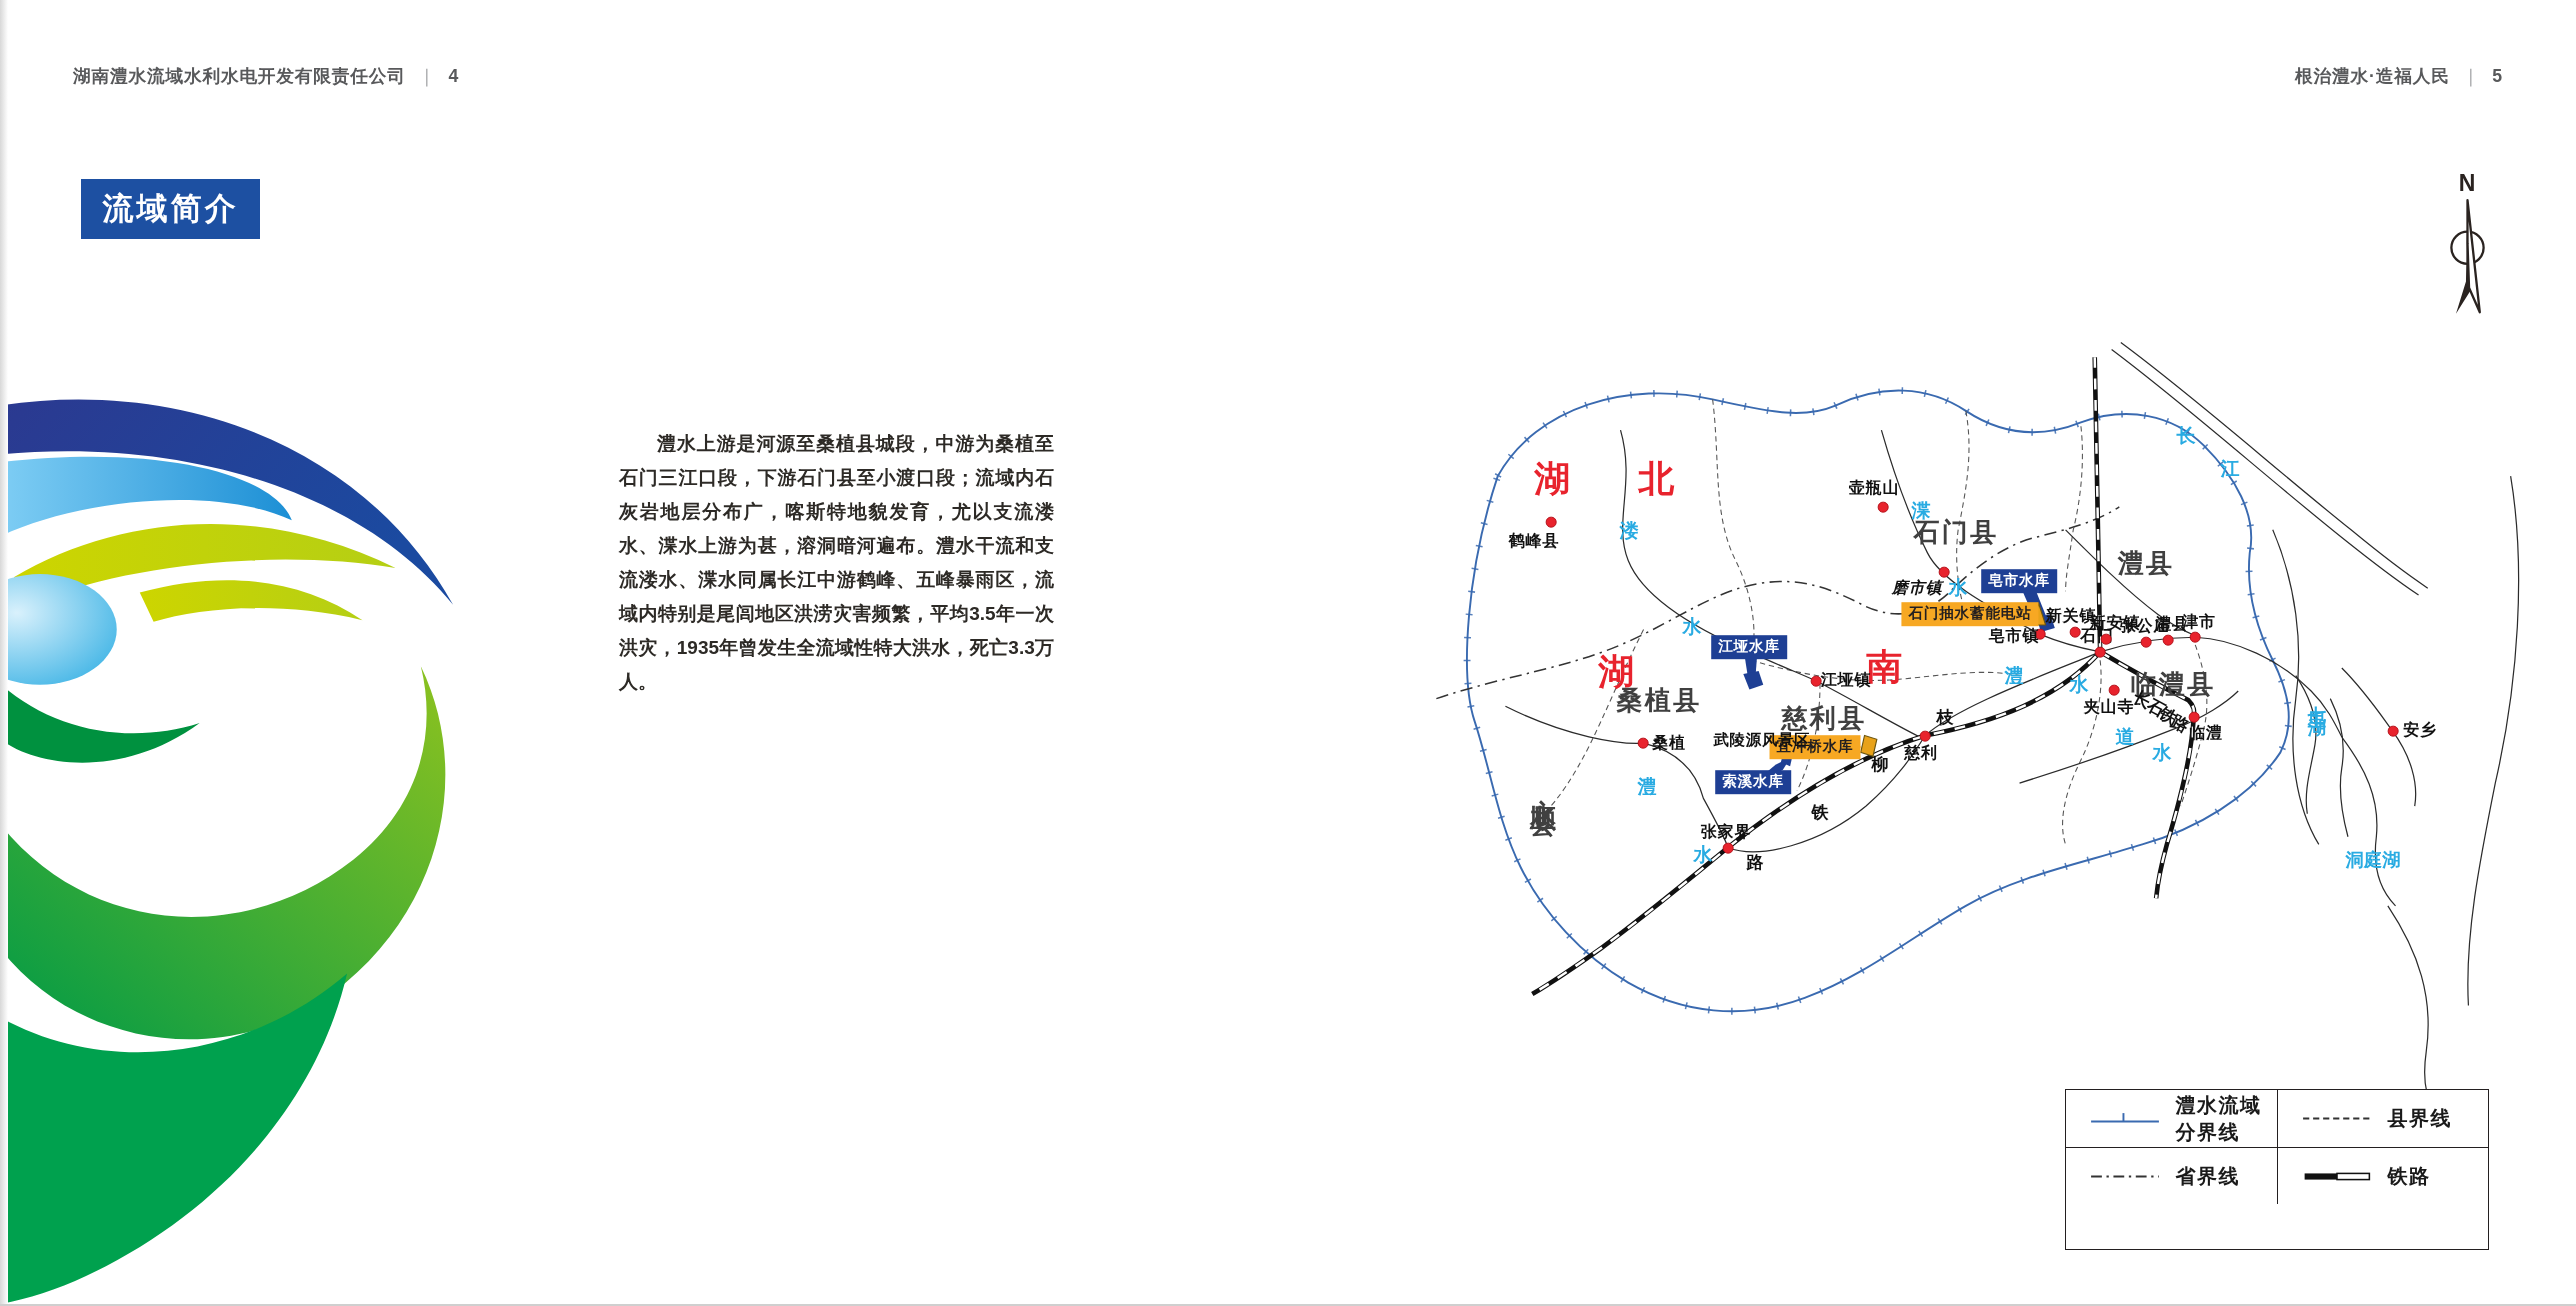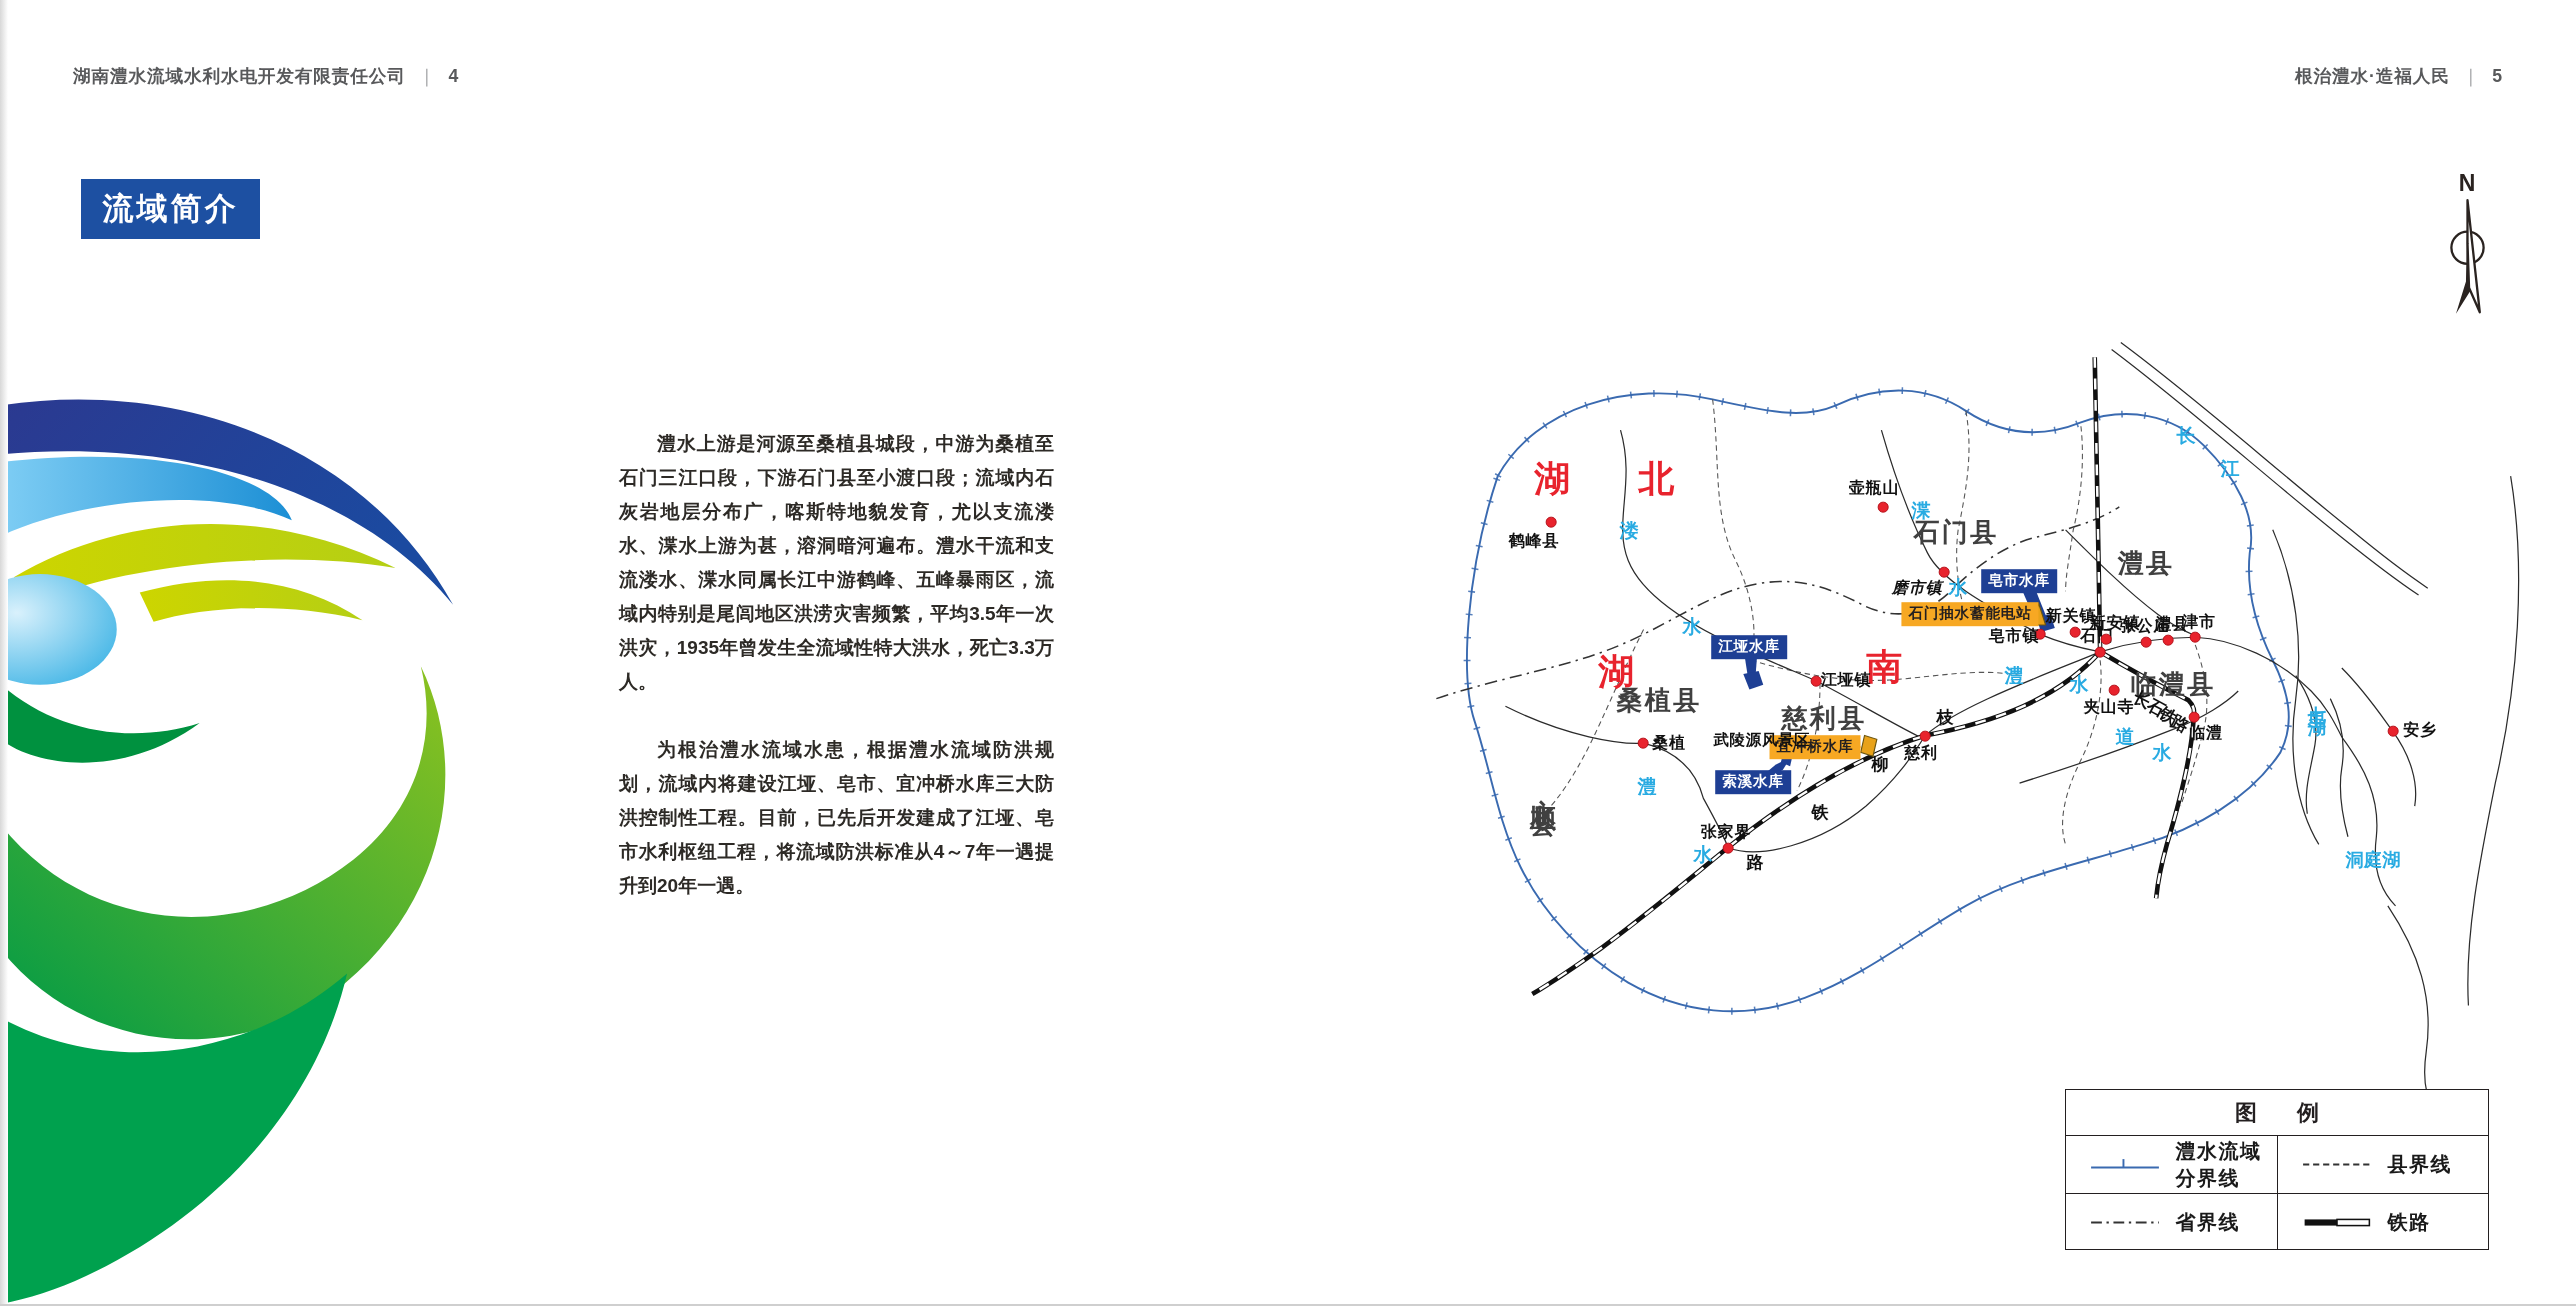--- a/index.html
+++ b/index.html
@@ -71,21 +71,20 @@
     <span>湖南澧水流域水利水电开发有限责任公司</span><span class="sep">｜</span><span>4</span>
   </div>
   <div class="hdr hdr-right">
     <span>根治澧水·造福人民</span><span class="sep">｜</span><span>5</span>
   </div>
 
   <div class="section-chip">流域简介</div>
 
   <div class="copy">
     <p>澧水上游是河源至桑植县城段，中游为桑植至石门三江口段，下游石门县至小渡口段；流域内石灰岩地层分布广，喀斯特地貌发育，尤以支流溇水、渫水上游为甚，溶洞暗河遍布。澧水干流和支流溇水、渫水同属长江中游鹤峰、五峰暴雨区，流域内特别是尾闾地区洪涝灾害频繁，平均3.5年一次洪灾，1935年曾发生全流域性特大洪水，死亡3.3万人。</p>
-    <p>为根治澧水流域水患，根据澧水流域防洪规划，流域内将建设江垭、皂市、宜冲桥水库三大防洪控制性工程。目前，已先后开发建成了江垭、皂市水利枢纽工程，将流域防洪标准从4～7年一遇提升到20年一遇。</p>
   </div>
 
   <svg class="logo" viewBox="0 0 780 1181">
     <defs>
       <linearGradient id="gNavy" x1="0" y1="0" x2="1" y2="0.4">
         <stop offset="0" stop-color="#2b3990"></stop>
           <stop offset="1" stop-color="#1b4aa0"></stop>
       </linearGradient>
       <linearGradient id="gSky" x1="0" y1="0" x2="1" y2="0">
         <stop offset="0" stop-color="#7ecdf4"></stop>
@@ -270,21 +269,20 @@
         <div class="map-label chip blue" style="left: 359px; top: 309px;">江垭水库</div>
         <div class="map-label chip blue" style="left: 629px; top: 243px;">皂市水库</div>
         <div class="map-label chip blue" style="left: 363px; top: 444px;">索溪水库</div>
         <div class="map-label chip orange" style="left: 425px; top: 409px;">宜冲桥水库</div>
         <div class="map-label chip orange" style="left: 580px; top: 276px;">石门抽水蓄能电站</div>
         <div class="map-label scenic" style="left: 372px; top: 402px;">武陵源风景区</div>
       </div>
   </div>
 
   <div class="legend">
-    <div class="lg-title">图 例</div>
     <div class="lg-grid">
       <div class="lg-cell">
         <svg class="lg-sym" width="74" height="17" viewBox="0 0 96 22">
           <line x1="4" y1="15" x2="92" y2="15" stroke="#3a6ab0" stroke-width="2.5"></line>
           <line x1="46" y1="4" x2="46" y2="15" stroke="#3a6ab0" stroke-width="2.5"></line>
         </svg>
         <span class="lg-label">澧水流域分界线</span>
       </div>
       <div class="lg-cell bl">
         <svg class="lg-sym" width="74" height="17" viewBox="0 0 96 22">

